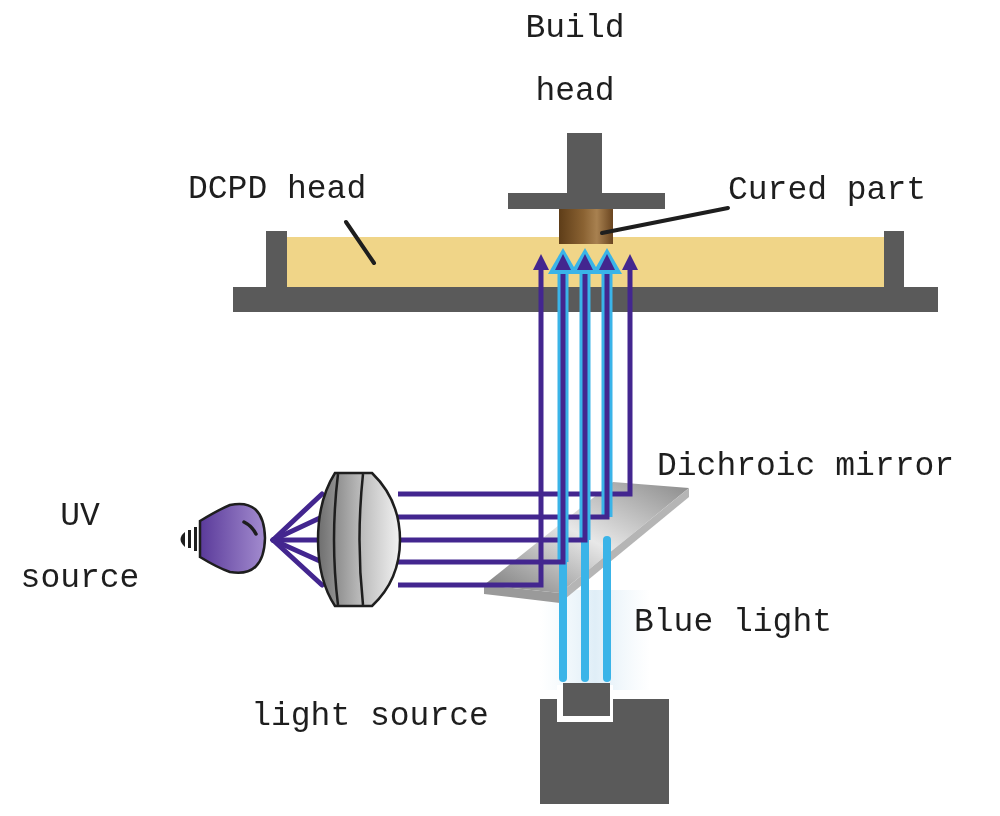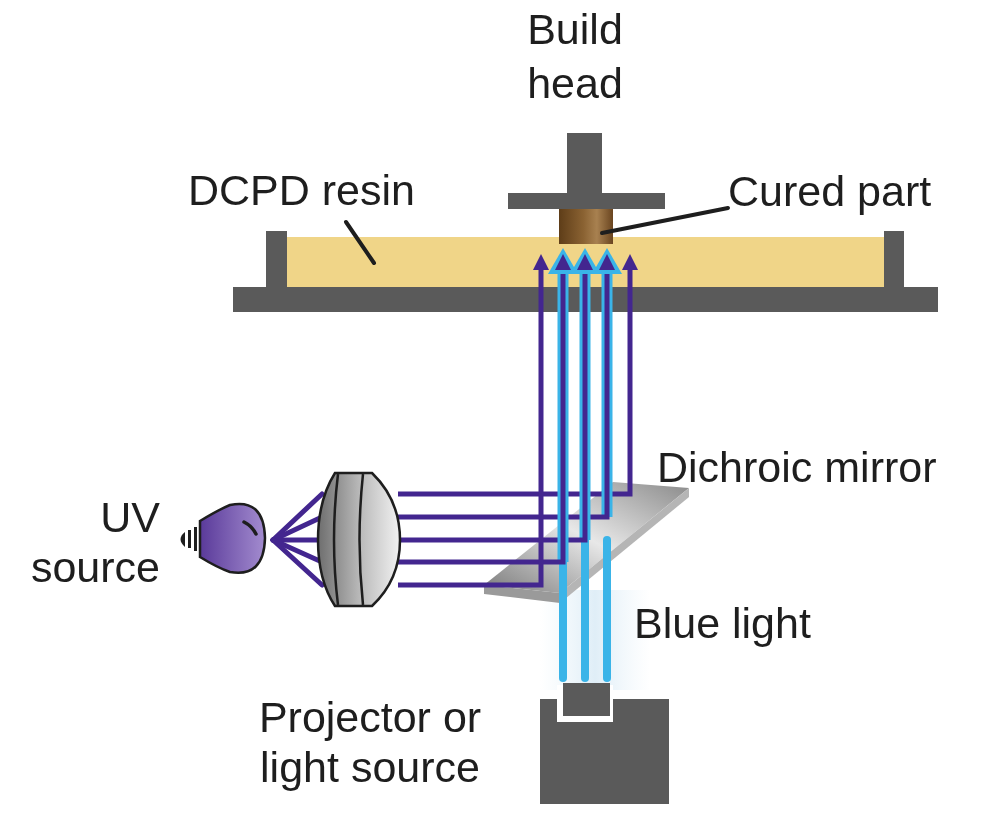--- a/index.html
+++ b/index.html
@@ -1,18 +1,18 @@
 <!DOCTYPE html>
 <html><head>
 <meta charset="utf-8">
 <style>
   html, body { margin: 0; padding: 0; background: #ffffff; }
   body { width: 1000px; height: 816px; position: relative; overflow: hidden; font-family: "Liberation Sans", sans-serif; }
   #diagram { position: absolute; left: 0; top: 0; }
-  .lbl { position: absolute; color: #1e1e1e; font-family: Liberation Sans, sans-serif; font-size: 43px; line-height: 50px; white-space: nowrap; }
+  .lbl { position: absolute; color: #1e1e1e; font-family: Liberation Mono, monospace; font-size: 33px; line-height: 50px; white-space: nowrap; }
   .center { text-align: center; }
 </style>
 </head>
 <body>
 
 <svg id="diagram" width="1000" height="816" viewBox="0 0 1000 816" xmlns="http://www.w3.org/2000/svg">
   <defs>
     <linearGradient id="brownGrad" x1="0" x2="1" y1="0" y2="0">
       <stop offset="0" stop-color="#5e3d18"></stop>
       <stop offset="0.45" stop-color="#8a6232"></stop>
@@ -108,28 +108,27 @@
 
   <g>
     <rect x="540" y="699" width="129" height="105" fill="#5a5a5a"></rect>
     <rect x="557" y="685" width="56" height="37" fill="#ffffff"></rect>
     <rect x="563" y="683" width="47" height="33" fill="#5a5a5a"></rect>
   </g>
 </svg>
 
 <div class="lbl center" style="left:505px; top:4px; width:140px;">
   <div>Build</div>
-  <div style="margin-top:4px;">head</div>
+  <div style="margin-top:13px;">head</div>
 </div>
-<div class="lbl" style="left:188px; top:165px;">DCPD resin</div>
+<div class="lbl" style="left:188px; top:165px;">DCPD head</div>
 <div class="lbl" style="left:728px; top:166px;">Cured part</div>
 <div class="lbl center" style="left:205px; top:344px; width:280px;">
 </div>
 <div class="lbl" style="left:657px; top:442px;">Dichroic mirror</div>
-<div class="lbl center" style="left:0px; top:492px; width:160px;text-align:right;">
+<div class="lbl center" style="left:0px; top:492px; width:160px;">
   <div>UV</div>
-  <div style="margin-top:0;">source</div>
+  <div style="margin-top:12px;">source</div>
 </div>
 <div class="lbl" style="left:634px; top:598px;text-align:right;">Blue light</div>
 <div class="lbl center" style="left:215px; top:692px; width:310px;">
-  <div>Projector or</div>
   <div style="">light source</div>
 </div>
 
 </body></html>

